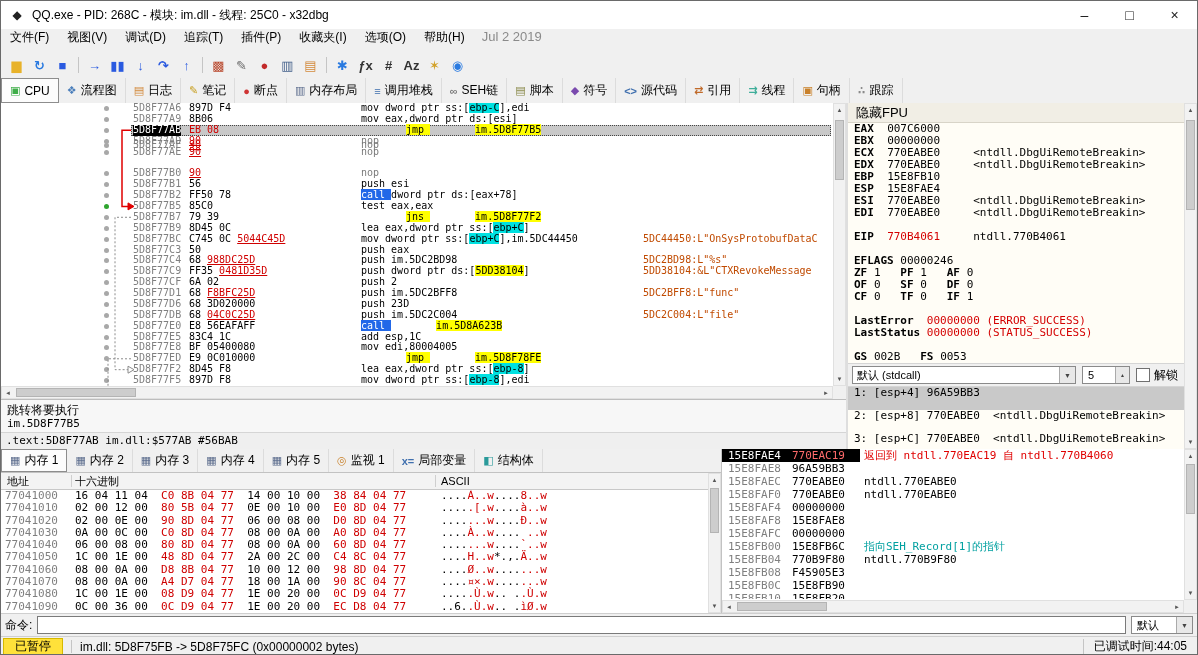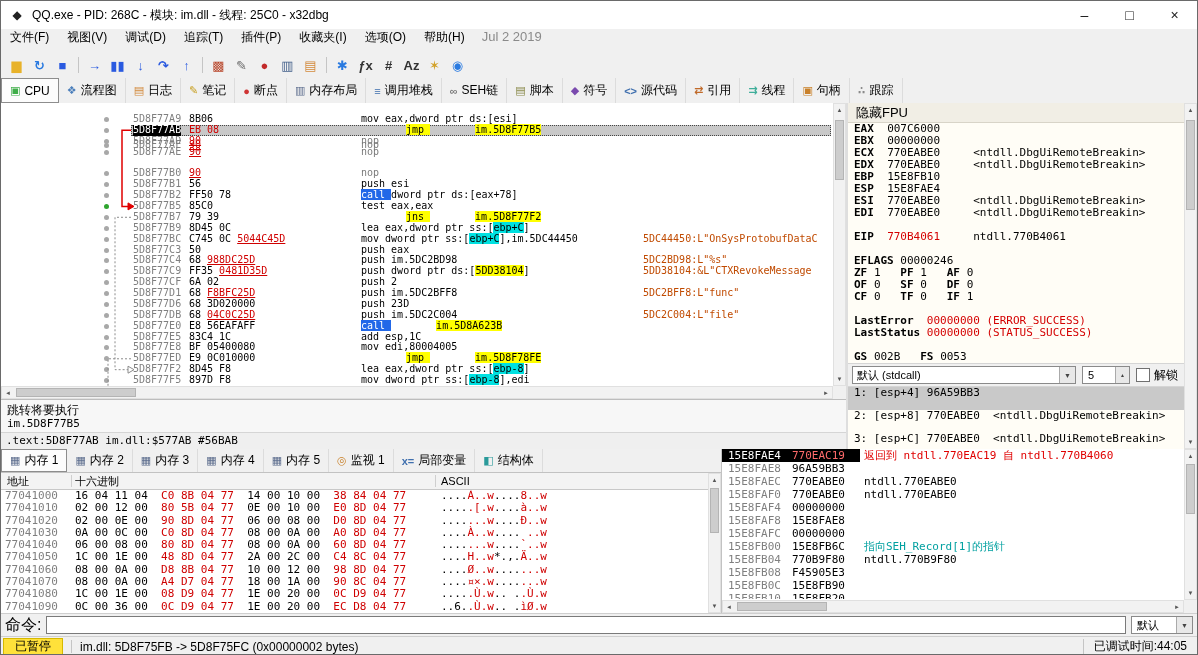--- a/index.html
+++ b/index.html
@@ -92,21 +92,21 @@
   .saddr{position:absolute;left:6px;color:#7f7f7f;}
   .sval{position:absolute;left:70px;color:#000;}
   .srow.sel .saddr{color:#fff;} .srow.sel .sval{color:#ff6b6b;}
   .scmt{position:absolute;left:142px;}
   .sc-red{color:#e00000;} .sc-cyan{color:#00a0a0;} .sc-p{color:#000;}
   #stack-hscroll{position:absolute;bottom:0;left:0;right:13px;height:13px;}
   #stack-vscroll{position:absolute;top:0;right:0;width:13px;height:151px;}
   #stack-corner{position:absolute;bottom:0;right:0;width:13px;height:13px;background:#f0f0f0;}
   
   #cmdbar{position:absolute;top:612px;left:0;right:0;height:23px;background:#f0f0f0;border-top:1px solid #cfcfcf;display:flex;align-items:center;padding:0 4px;gap:5px;box-sizing:border-box;}
-  .cmd-label{font-size:16px;white-space:nowrap;}
+  .cmd-label{font-size:12px;white-space:nowrap;}
   .cmd-input{flex:1;height:16px;border:1px solid #7a7a7a;background:#fff;font-family:"DejaVu Sans Mono","Liberation Mono",monospace;font-size:11px;padding:0 3px;}
   .cmd-combo{width:62px;height:18px;background:#fff;border:1px solid #8a8a8a;display:flex;align-items:center;font-size:11px;padding-left:5px;box-sizing:border-box;}
   #statusbar{position:absolute;top:635px;left:0;right:0;height:20px;background:#f0f0f0;border-top:1px solid #cfcfcf;display:flex;align-items:center;font-size:12px;box-sizing:border-box;}
   .st-badge{background:#ffe13a;border:1px solid #d6b900;padding:0 11px;height:15px;line-height:15px;margin-left:2px;}
   .st-sep{width:1px;height:13px;background:#c5c5c5;margin:0 8px;}
   .st-right{margin-left:auto;margin-right:10px;border-left:1px solid #c5c5c5;padding-left:10px;height:15px;line-height:15px;}
   
   .sb{position:absolute;background:#f2f2f2;border:1px solid #e0e0e0;box-sizing:border-box;}
   .sb .sb-arrow{position:absolute;display:flex;align-items:center;justify-content:center;font-size:6px;color:#555;}
   .sb.v .sb-arrow{left:0;top:0;width:100%;height:12px;}
@@ -261,20 +261,21 @@
         <span>句柄</span>
       </span>
       <span class="tab">
         <span class="tab-icon" style="color: rgb(138, 138, 138);">∴</span>
         <span>跟踪</span>
       </span>
     </div>
 
   <div id="disasm">
     <div id="dz-rows">
+        <div class="drow" style="top: 0px;"><span class="dot"></span><span class="daddr">5D8F77A6</span><span class="dbytes"><span class="tk-p">897D F4</span></span><span class="dinstr"><span class="tk-p">mov dword ptr ss:[</span><span class="tk-mh">ebp-C</span><span class="tk-p">],edi</span></span></div>
         <div class="drow" style="top: 10.8846px;"><span class="dot"></span><span class="daddr">5D8F77A9</span><span class="dbytes"><span class="tk-p">8B06</span></span><span class="dinstr"><span class="tk-p">mov eax,dword ptr ds:[esi]</span></span></div>
         <div class="drow" style="top: 21.7692px;"><span class="selbg"></span><span class="dot"></span><span class="daddr addr-sel">5D8F77AB</span><span class="dbytes"><span class="tk-mod">EB 08</span></span><span class="dinstr"><span class="tk-jy">jmp </span><span class="tk-jy">im.5D8F77B5</span></span></div>
         <div class="drow" style="top: 32.6538px;"><span class="dot"></span><span class="daddr">5D8F77AD</span><span class="dbytes"><span class="tk-rl">90</span></span><span class="dinstr"><span class="tk-g">nop</span></span></div>
         <div class="drow" style="top: 43.5385px;"><span class="dot"></span><span class="daddr">5D8F77AE</span><span class="dbytes"><span class="tk-rl">90</span></span><span class="dinstr"><span class="tk-g">nop</span></span></div>
         <div class="drow" style="top: 37px;"><span class="dot"></span><span class="daddr">5D8F77AF</span><span class="dbytes"><span class="tk-rl">90</span></span><span class="dinstr"><span class="tk-g">nop</span></span></div>
         <div class="drow" style="top: 65.3077px;"><span class="dot"></span><span class="daddr">5D8F77B0</span><span class="dbytes"><span class="tk-rl">90</span></span><span class="dinstr"><span class="tk-g">nop</span></span></div>
         <div class="drow" style="top: 76.1923px;"><span class="dot"></span><span class="daddr">5D8F77B1</span><span class="dbytes"><span class="tk-p">56</span></span><span class="dinstr"><span class="tk-p">push esi</span></span></div>
         <div class="drow" style="top: 87.0769px;"><span class="dot"></span><span class="daddr">5D8F77B2</span><span class="dbytes"><span class="tk-p">FF50 78</span></span><span class="dinstr"><span class="tk-cb">call </span><span class="tk-p">dword ptr ds:[eax+78]</span></span></div>
         <div class="drow" style="top: 97.9615px;"><span class="dot green"></span><span class="daddr">5D8F77B5</span><span class="dbytes"><span class="tk-p">85C0</span></span><span class="dinstr"><span class="tk-p">test eax,eax</span></span></div>
         <div class="drow" style="top: 108.846px;"><span class="dot"></span><span class="daddr">5D8F77B7</span><span class="dbytes"><span class="tk-p">79 39</span></span><span class="dinstr"><span class="tk-jy">jns </span><span class="tk-jy">im.5D8F77F2</span></span></div>

